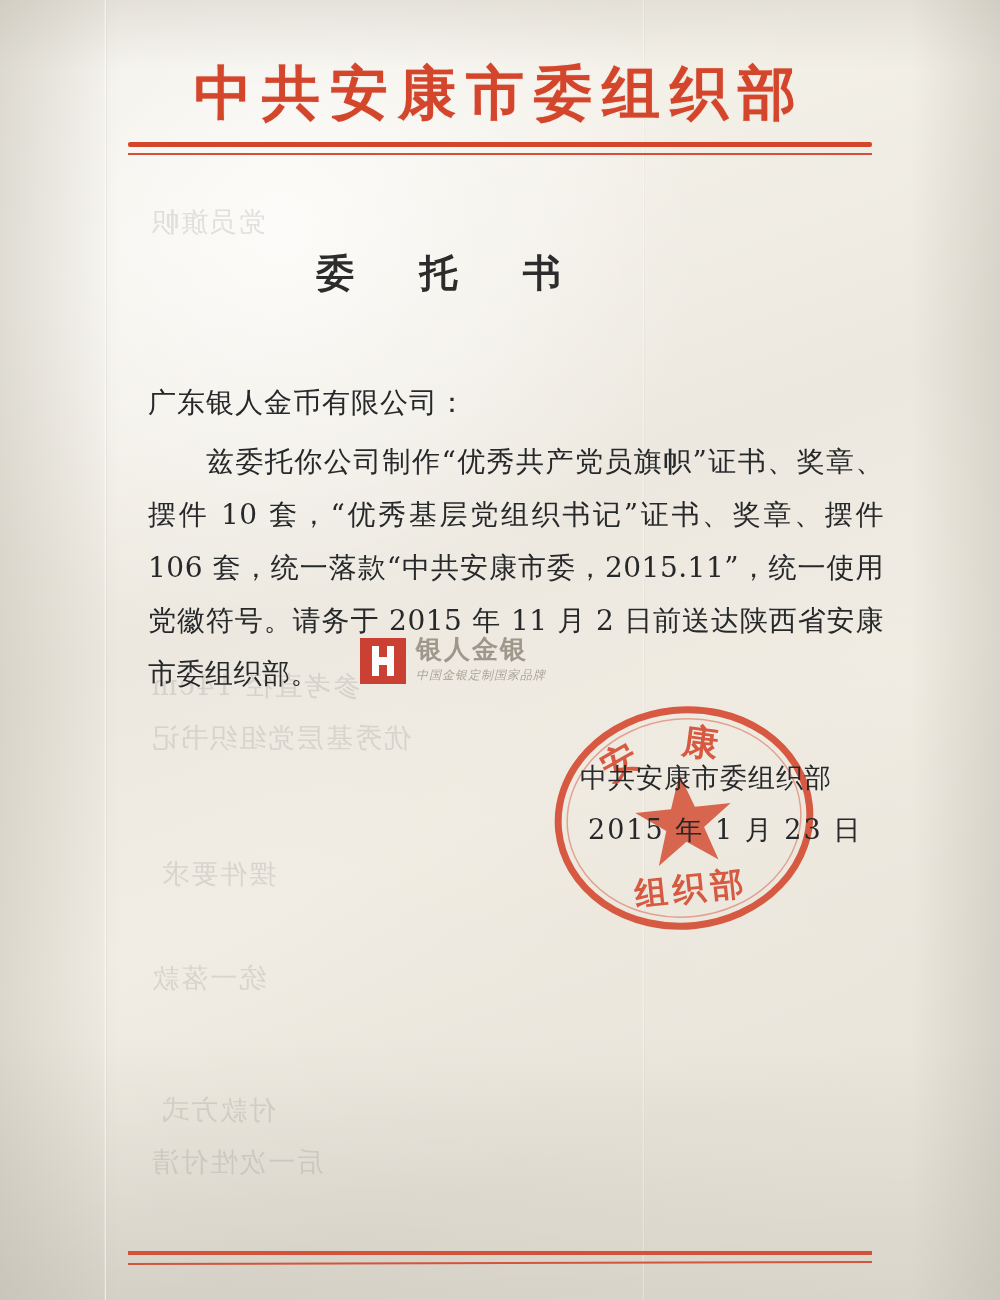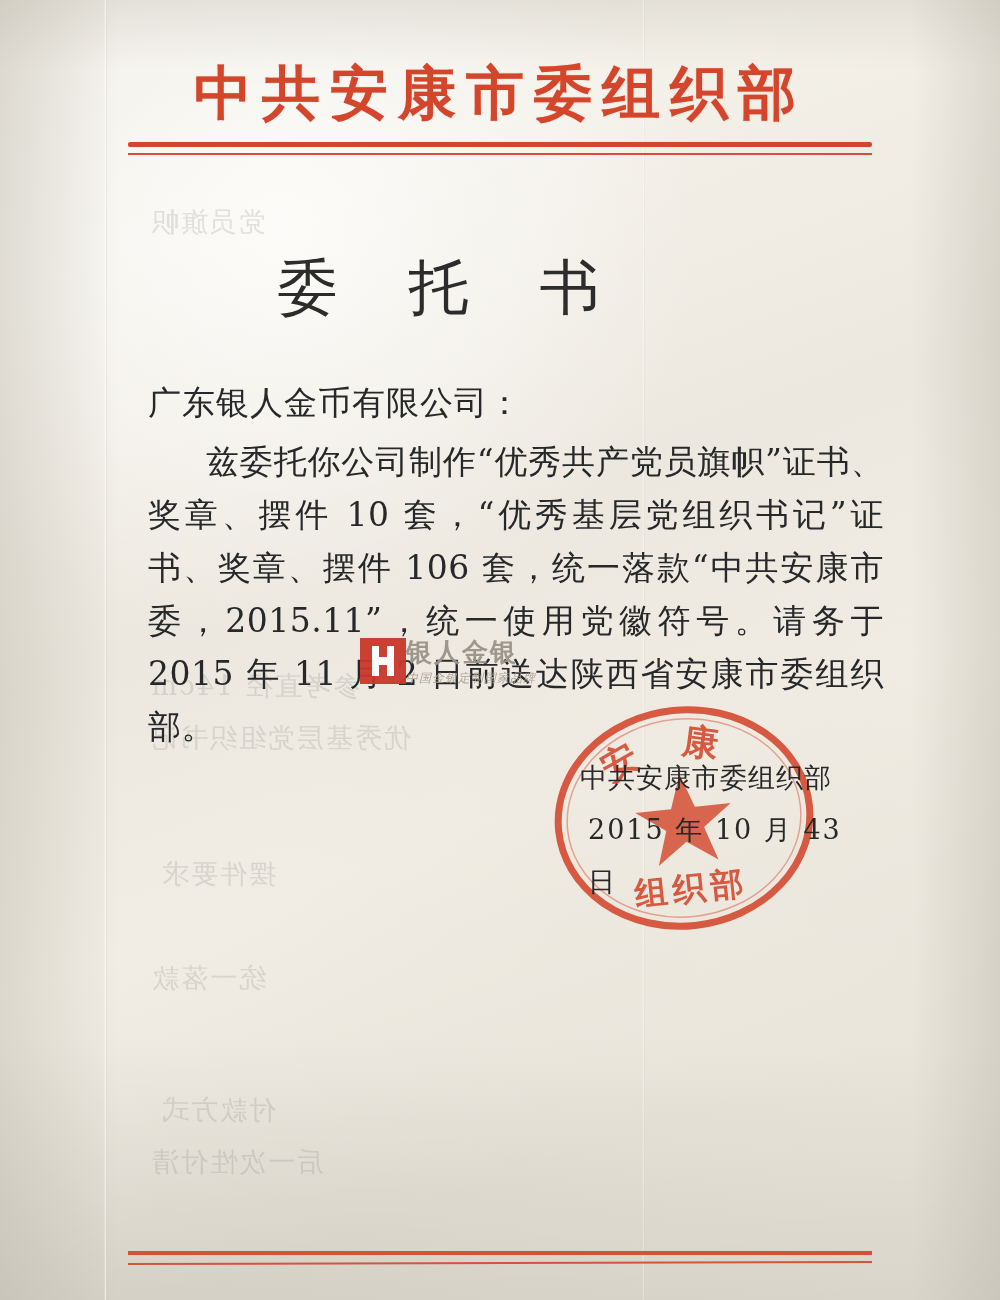--- a/index.html
+++ b/index.html
@@ -98,35 +98,35 @@
   }
 
   
   .doc-title {
     position: absolute;
     top: 248px;
     left: 0;
     width: 877px;
     text-align: center;
     font-family: "DejaVu Serif", "Liberation Serif", serif;
-    font-weight: normal;
-    font-size: 60px;
+    font-weight: bold;
+    font-size: 38px;
     letter-spacing: 26px;
     color: #2c2c2c;
     text-indent: 26px;
   }
 
   
   .body-block {
     position: absolute;
     top: 376px;
     left: 148px;
     width: 736px;
     color: #26282a;
-    font-size: 33px;
+    font-size: 28px;
     line-height: 53px;
     font-family: "DejaVu Serif", "Liberation Serif", serif;
   }
   .salutation {
     margin-bottom: 6px;
     letter-spacing: 1px;
   }
   .para {
     text-indent: 58px;
     text-align: justify;
@@ -159,25 +159,26 @@
     width: 272px;
     height: 236px;
     pointer-events: none;
   }
   .seal svg { display: block; }
 
   
   .watermark {
     position: absolute;
     left: 360px;
-    top: 638px;
+    top: 622px;
     width: 280px;
     height: 62px;
     display: flex;
-    align-items: flex-start;
+    align-items: flex-end;
+    gap: 10px;
     opacity: 0.95;
   }
   .wm-mark {
     width: 46px;
     height: 46px;
     background: #c9372a;
     position: relative;
     flex: 0 0 auto;
   }
   .wm-mark::before {
@@ -315,21 +316,21 @@
           <textPath href="#arcTop" startOffset="22%">安 康</textPath>
         </text>
 
         <text x="136" y="200" text-anchor="middle" font-family="DejaVu Serif, Liberation Serif, serif" font-size="33" font-weight="bold" fill="#d4462c" letter-spacing="5">组织部</text>
       </g>
     </svg>
   </div>
 
   <div class="signature">
     <div>中共安康市委组织部</div>
-    <div class="sig-date">2015 年 10 月 43 日</div>
+    <div class="sig-date">2015 年 1 月 23 日</div>
   </div>
 
   <div class="footer-rules">
     <div class="footer-rule-thick"></div>
     <div class="footer-rule-thin"></div>
   </div>
 
 </div>
 
 </body></html>

